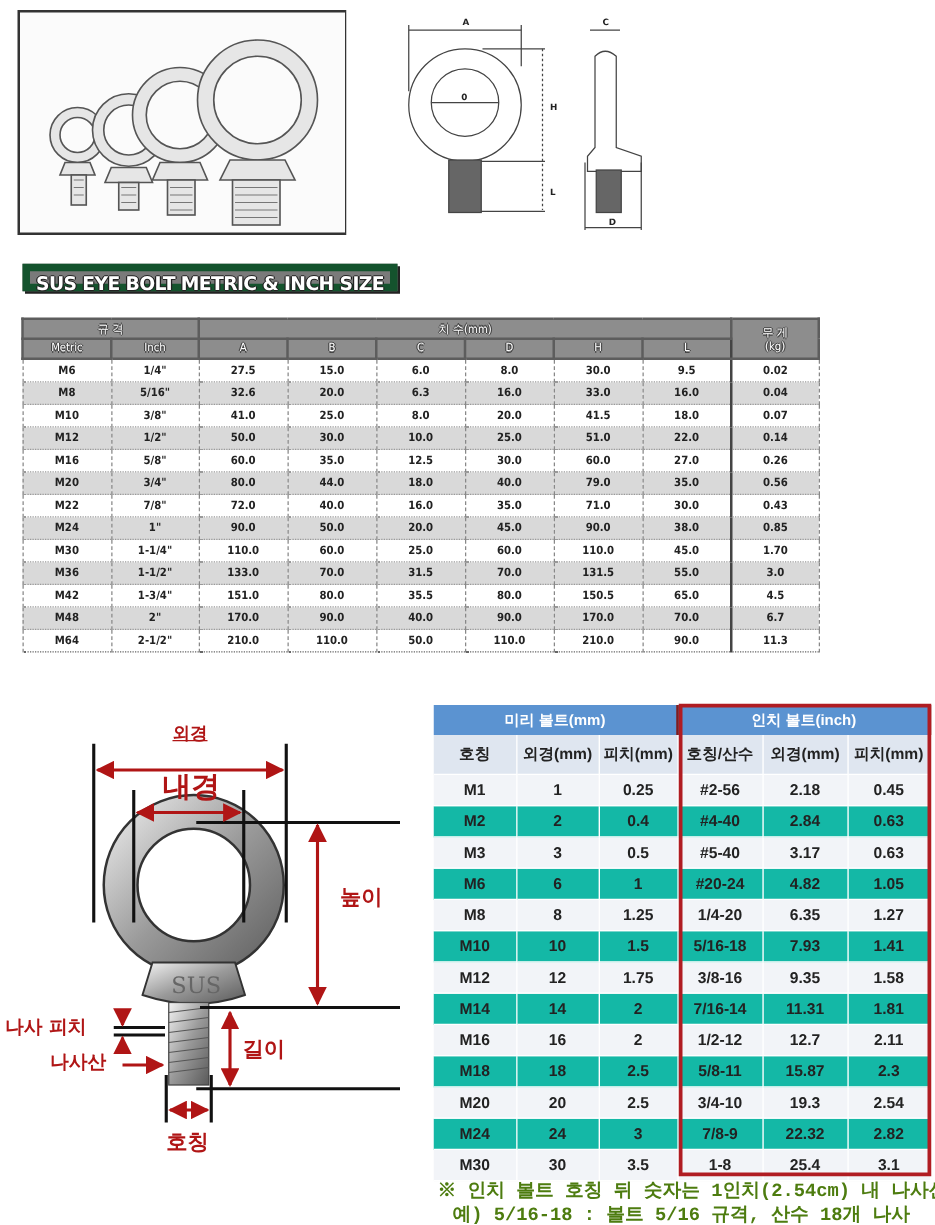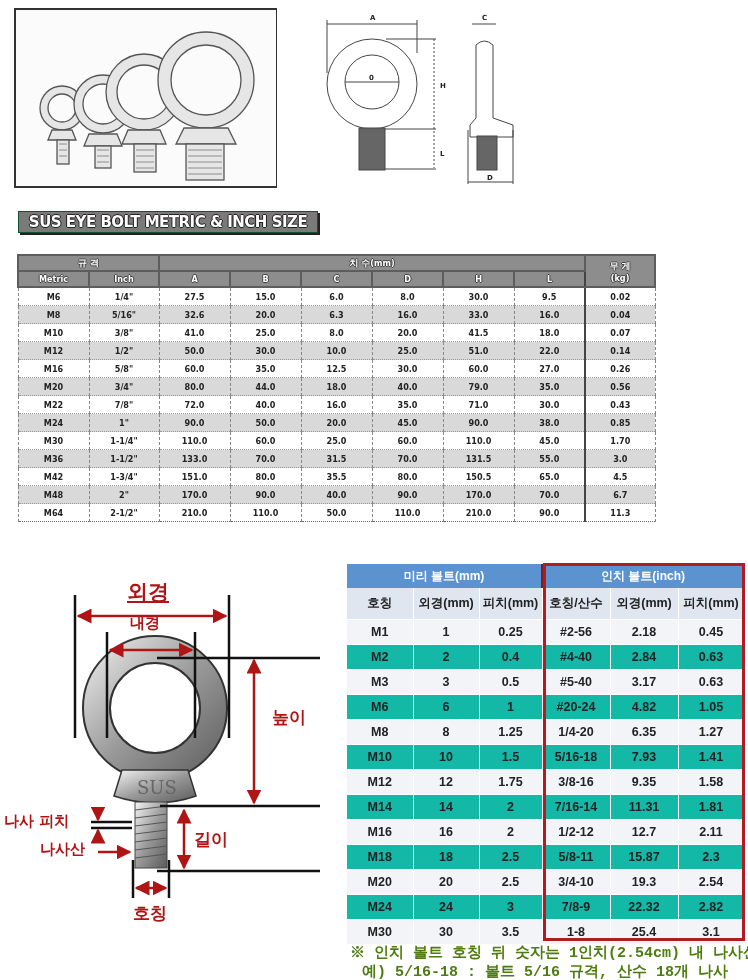--- a/index.html
+++ b/index.html
@@ -12,38 +12,38 @@
   
   .photo-frame {
     left:14px; top:8px; width:263px; height:180px;
     border:2px solid #333; border-right-width:1px; background:#fbfbfb;
     box-sizing:border-box;
   }
 
   
   .banner {
     left:18px; top:211px; width:300px; height:22px;
-    background:#7a7a7a; border:1px solid #14532d; box-sizing:border-box;
+    background:#7a7a7a; border:6px solid #14532d; box-sizing:border-box;
     box-shadow: 2px 2px 0 #222;
     color:#fff; font-family:"DejaVu Sans", sans-serif; font-weight:bold;
     font-size:15px; line-height:20px; text-align:center; letter-spacing:-0.5px;
     text-shadow: 1px 0 0 #222, -1px 0 0 #222, 0 1px 0 #222, 0 -1px 0 #222;
     white-space:nowrap;
   }
 
   
   table.spec {
     position:absolute; left:17px; top:254px; width:637px;
     border-collapse:collapse; table-layout:fixed;
     font-family:"DejaVu Sans Condensed","DejaVu Sans", sans-serif;
     font-size:9px; font-weight:bold; color:#222;
   }
   table.spec th {
     background:#8d8d8d; color:#fff; height:14px; padding:0;
-    border:2px solid #5d5d5d; font-size:9px; font-weight:bold;
+    border:2px solid #5d5d5d; font-size:9px; font-weight:normal;
     text-shadow: 1px 0 0 #444, -1px 0 0 #444, 0 1px 0 #444, 0 -1px 0 #444;
   }
   table.spec td {
     height:17px; padding:0; text-align:center;
     border-left:1px dashed #888; border-right:1px dashed #888;
     border-bottom:1px dotted #999;
   }
   table.spec tr.alt td { background:#d9d9d9; }
   table.spec td.wcol, table.spec th.wcol { border-left:2px solid #444; }
   table.spec tr:last-child td { border-bottom:1px dotted #666; }
@@ -391,22 +391,22 @@
       <line x1="78" y1="46" x2="226" y2="46" marker-start="url(#ah)" marker-end="url(#ah)"></line>
       <line x1="110" y1="80" x2="192" y2="80" marker-start="url(#ah)" marker-end="url(#ah)"></line>
       <line x1="254" y1="90" x2="254" y2="233" marker-start="url(#ah)" marker-end="url(#ah)"></line>
       <line x1="184" y1="240" x2="184" y2="298" marker-start="url(#ah)" marker-end="url(#ah)"></line>
       <line x1="98" y1="282" x2="130" y2="282" marker-end="url(#ah)"></line>
       <line x1="136" y1="318" x2="166" y2="318" marker-start="url(#ah)" marker-end="url(#ah)"></line>
       <line x1="98" y1="244" x2="98" y2="250" marker-end="url(#ah)"></line>
       <line x1="98" y1="266" x2="98" y2="260" marker-end="url(#ah)"></line>
     </g>
   </svg>
-  <div class="abs lbl-red" style="left:127px; top:8px; font-size:21px;text-decoration:underline;">외경</div>
-  <div class="abs lbl-red" style="left:130px; top:44px; font-size:15px;">내경</div>
+  <div class="abs lbl-red" style="left:138px; top:8px; font-size:14px;text-decoration:underline;">외경</div>
+  <div class="abs lbl-red" style="left:130px; top:44px; font-size:23px;">내경</div>
   <div class="abs lbl-red" style="left:272px; top:136px; font-size:17px;">높이</div>
   <div class="abs lbl-red" style="left:4px; top:242px; font-size:15px;">나사 피치</div>
   <div class="abs lbl-red" style="left:40px; top:270px; font-size:15px;">나사산</div>
   <div class="abs lbl-red" style="left:194px; top:258px; font-size:17px;">길이</div>
   <div class="abs lbl-red" style="left:133px; top:332px; font-size:17px;">호칭</div>
 </div>
 
 <table class="bolt">
   <colgroup>
     <col style="width:66px">

